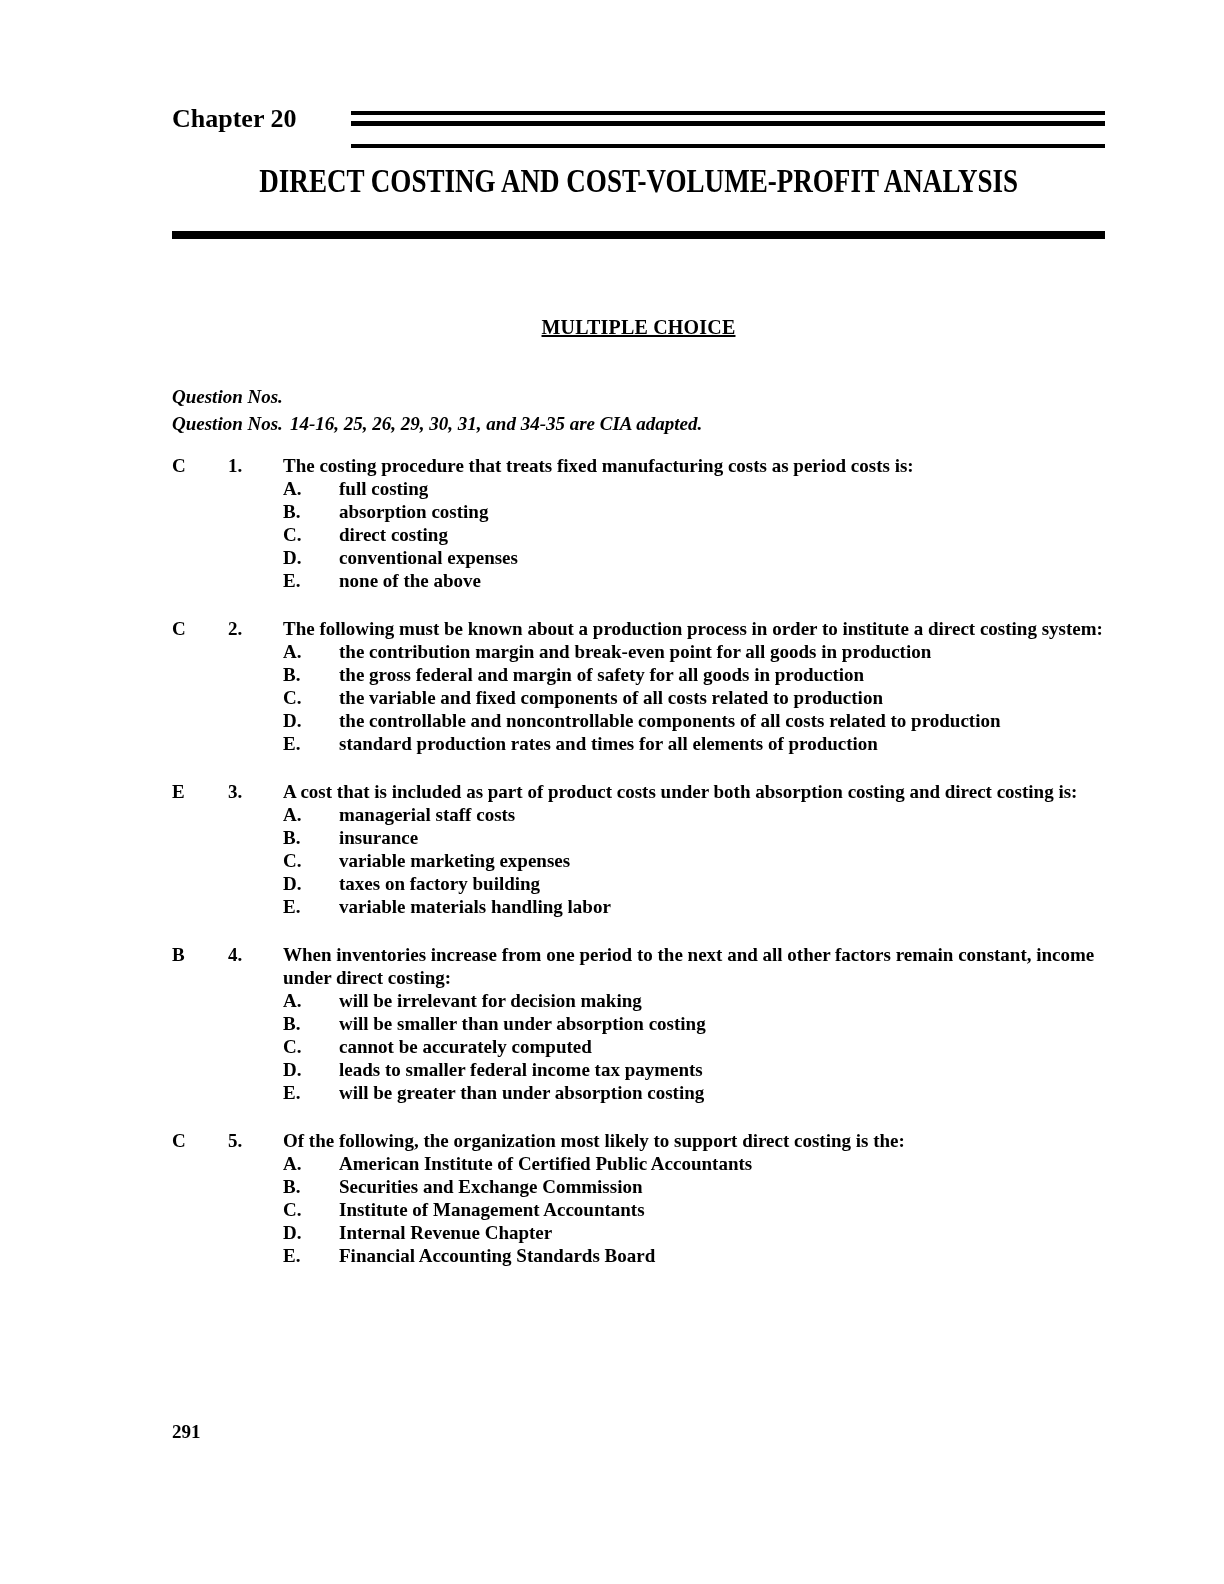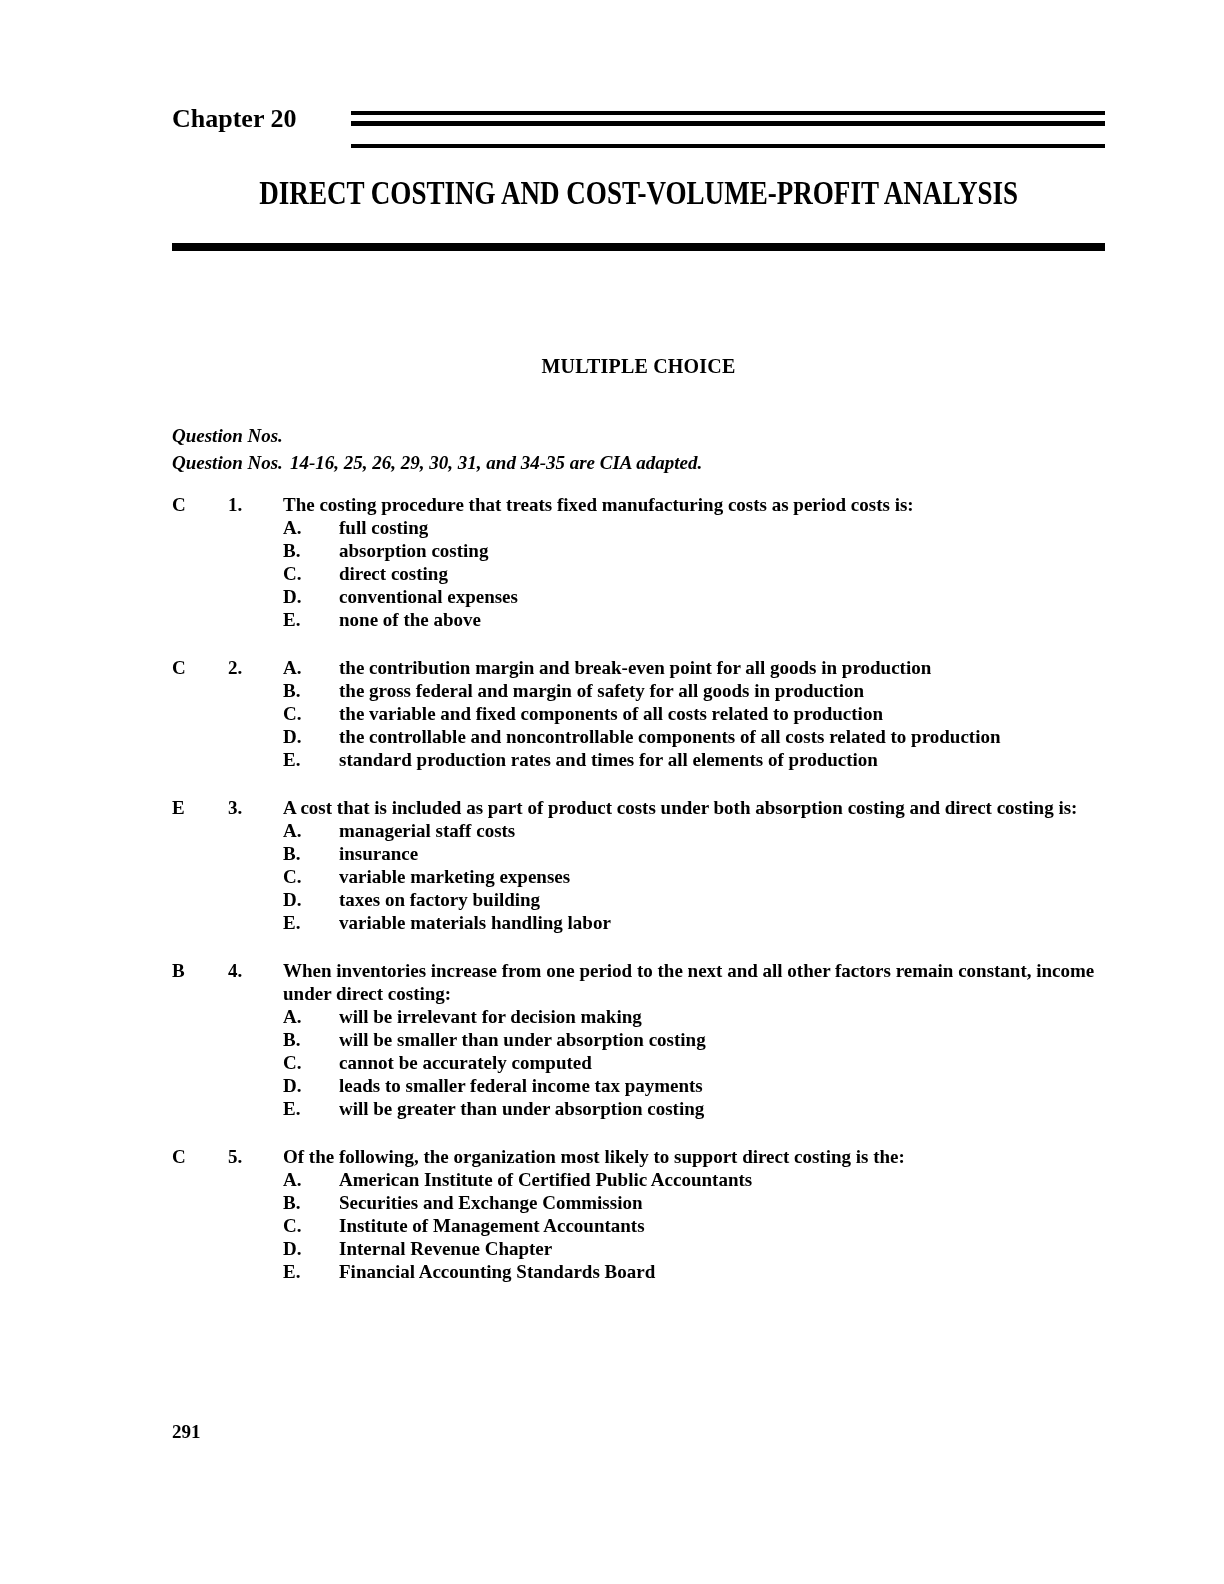--- a/index.html
+++ b/index.html
@@ -17,26 +17,26 @@
   .content { position: absolute; left: 172px; top: 103px; width: 933px; }
 
   .header-row { display: flex; align-items: flex-start; gap: 24px; }
   .chapter { font-size: 26px; line-height: 31px; white-space: nowrap; }
   .header-lines { flex: 1; margin-left: 31px; padding-top: 8px; }
   .hl { background: #000; }
   .hl1 { height: 4px; }
   .hl2 { height: 5px; margin-top: 6px; }
   .hl3 { height: 4px; margin-top: 18px; }
 
-  .title { margin-top: 27px; display: flex; justify-content: center; font-size: 33px; line-height: 37px; text-align: right; }
+  .title { margin-top: 15px; display: flex; justify-content: center; font-size: 33px; line-height: 37px; text-align: right; }
   .title-inner { display: inline-block; white-space: nowrap; transform: scaleX(0.82); }
 
   .thick-rule { margin-top: 31px; height: 8px; background: #000; }
 
-  .section-heading { margin-top: 104px; text-align: center; font-size: 20px; line-height: 23px; letter-spacing: 0.2px; }
+  .section-heading { margin-top: 77px; text-align: center; font-size: 20px; line-height: 23px; letter-spacing: 0.2px; text-decoration: underline; }
 
   .notes { margin-top: 44px; font-size: 19px; line-height: 27px; font-style: italic; }
   .note { display: grid; grid-template-columns: 118px 1fr; }
 
   .questions { margin-top: 17px; font-size: 19px; line-height: 23px; }
   .q { display: grid; grid-template-columns: 56px 55px 1fr; margin-bottom: 25px; }
   .q:last-child { margin-bottom: 0; }
   .q-body { min-width: 0; }
   .opt { display: grid; grid-template-columns: 56px 1fr; }
 
@@ -105,20 +105,21 @@
     <div class="opt-letter">E.</div>
     <div class="opt-text">none of the above</div>
   </div>
             </div>
     </div>
   </div>
         <div class="q">
     <div class="q-answer">C</div>
     <div class="q-number">2.</div>
     <div class="q-body">
+      <div class="q-stem">The following must be known about a production process in order to institute a direct costing system:</div>
       <div class="q-options">
               <div class="opt">
     <div class="opt-letter">A.</div>
     <div class="opt-text">the contribution margin and break-even point for all goods in production</div>
   </div>
               <div class="opt">
     <div class="opt-letter">B.</div>
     <div class="opt-text">the gross federal and margin of safety for all goods in production</div>
   </div>
               <div class="opt">

